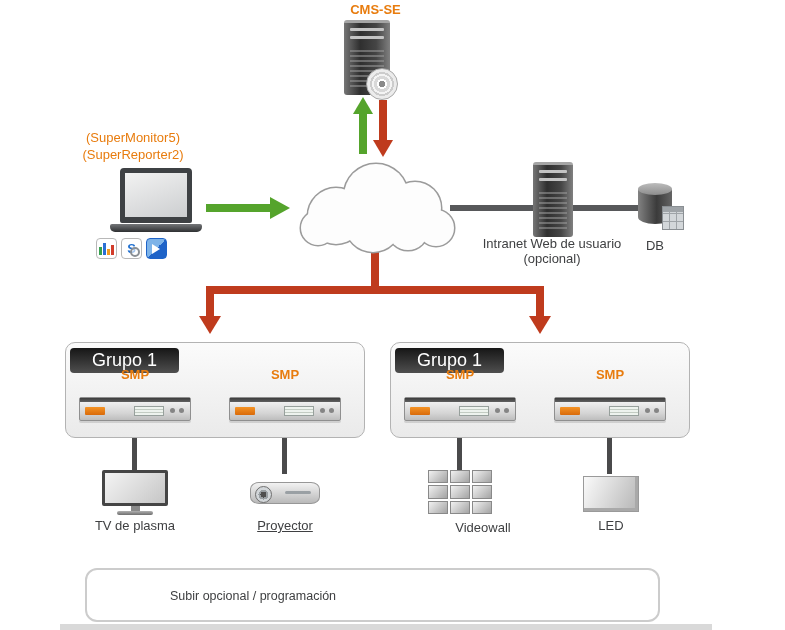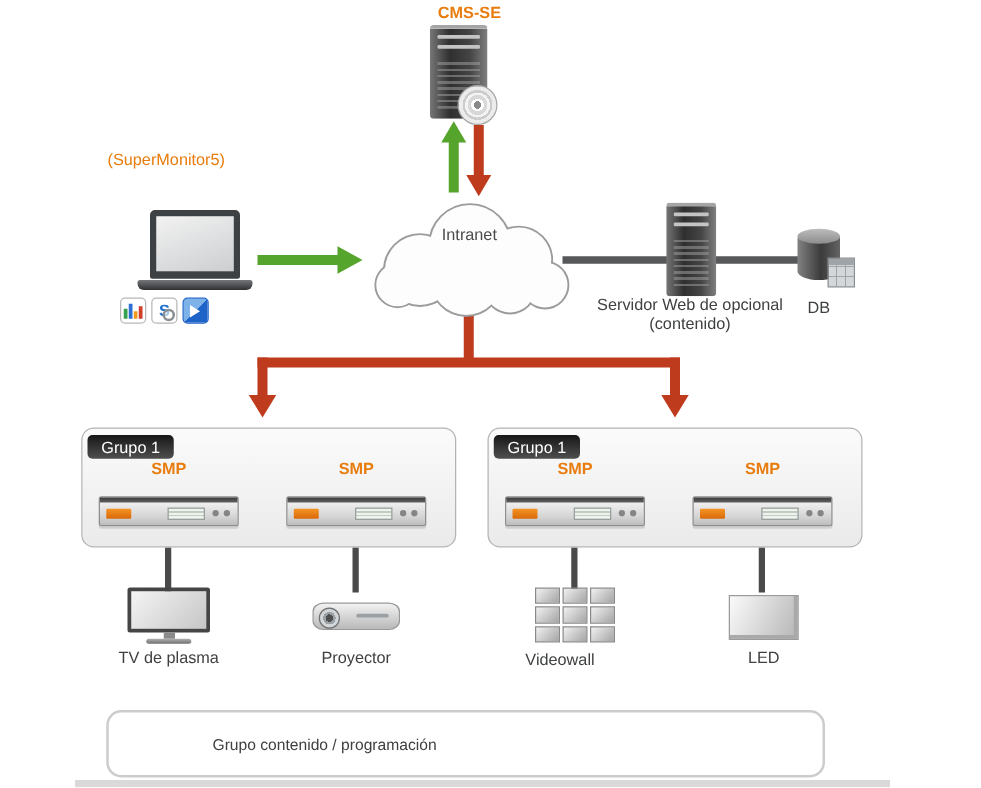--- a/index.html
+++ b/index.html
@@ -51,21 +51,21 @@
   .cyl:before{content:"";position:absolute;left:0;top:-1px;width:34px;height:12px;border-radius:50%;background:linear-gradient(#bcbcbc,#8d8d8d);}
   .table-mini{position:absolute;left:24px;top:22px;width:22px;height:24px;border:1px solid #8a8f93;box-sizing:border-box;
       background:
         repeating-linear-gradient(90deg,transparent 0 6px,#9fa4a8 6px 7px),
         linear-gradient(#9fa4a8 0 5px,transparent 5px),
         repeating-linear-gradient(0deg,#d3d7da 0 7px,#9fa4a8 7px 8px);}
 
   
   .group{position:absolute;top:342px;width:300px;height:96px;border:1px solid #b3b3b3;border-radius:10px;
          background:linear-gradient(180deg,#fbfbfb,#eaeaea);z-index:2;box-sizing:border-box;}
-  .group-badge{position:absolute;left:4px;top:5px;padding:2px 11px;border-radius:4px;color:#fff;font-size:13px;
+  .group-badge{position:absolute;left:4px;top:5px;padding:2px 22px;border-radius:4px;color:#fff;font-size:18px;
          background:linear-gradient(#161616,#4f4f4f);}
   .smp-label{position:absolute;top:24px;width:112px;text-align:center;font-weight:bold;font-size:13px;color:#e87c0e;}
 
   
   .smp{position:absolute;top:54px;width:112px;height:24px;background:linear-gradient(#fafafa,#d4d4d4 70%,#bdbdbd);
        border:1px solid #8f8f8f;border-radius:2px;box-shadow:0 2px 0 rgba(0,0,0,.12);box-sizing:border-box;}
   .smp i{position:absolute;display:block;}
   .smp .smp-top{left:0;right:0;top:0;height:4px;background:linear-gradient(#3c3c3c,#606060);}
   .smp .smp-logo{left:5px;top:9px;width:20px;height:8px;background:linear-gradient(#f59324,#d96a0a);border-radius:1px;}
   .smp .smp-panel{right:26px;top:8px;width:30px;height:10px;background:repeating-linear-gradient(0deg,#eef3ee 0 2px,#c3ccc3 2px 3px);border:1px solid #97a09c;box-sizing:border-box;}
@@ -151,21 +151,22 @@
   <div class="lbl bold orange" style="left:318px;top:2px;width:115px;">CMS-SE</div>
   <div class="server" style="left:344px;top:20px;">
     <div class="tower" style="width:46px;height:72px;">
       <div class="slot"></div>
       <div class="slot"></div>
       <div class="vents"></div>
       <div class="cd"></div>
     </div>
   </div>
 
-  <div class="lbl orange" style="left:48px;top:120px;width:170px;">(SuperMonitor5)</div>
+  <div class="lbl orange" style="left:48px;top:130px;width:170px;">(SuperMonitor5)</div>
+  <div class="lbl orange" style="left:48px;top:147px;width:170px;">(SuperReporter2)</div>
   <div class="laptop">
     <div class="lap-screen"></div>
     <div class="lap-base"></div>
   </div>
   <div class="apps">
     <div class="app app1">
         <i class="b1"></i>
         <i class="b2"></i>
         <i class="b3"></i>
         <i class="b4"></i>
@@ -190,32 +191,31 @@
       <circle cx="48" cy="60" r="28"></circle>
         <circle cx="88" cy="40" r="32"></circle>
         <circle cx="127" cy="52" r="26"></circle>
       <circle cx="148" cy="72" r="18"></circle>
         <circle cx="30" cy="72" r="17"></circle>
         <circle cx="85" cy="68" r="28"></circle>
         <circle cx="120" cy="74" r="20"></circle>
     </g>
   </svg>
   <div class="cloud-text">
-    <div>Intranet</div>
   </div>
 
   <div class="server" style="left:533px;top:162px;">
     <div class="tower" style="width:40px;height:72px;">
       <div class="slot"></div>
       <div class="slot"></div>
       <div class="vents"></div>
     </div>
   </div>
-  <div class="lbl" style="left:462px;top:236px;width:180px;">Servidor Web de opcional</div>
-  <div class="lbl" style="left:462px;top:251px;width:180px;">(contenido)</div>
+  <div class="lbl" style="left:462px;top:236px;width:180px;">Intranet Web de usuario</div>
+  <div class="lbl" style="left:462px;top:251px;width:180px;">(opcional)</div>
 
   <div class="db-icon">
     <div class="cyl"></div>
     <div class="table-mini"></div>
   </div>
   <div class="lbl" style="left:632px;top:238px;width:46px;">DB</div>
 
   <div class="group" style="left:65px;">
     <div class="group-badge">Grupo 1</div>
     <div class="smp-label" style="left:13px;">SMP</div>
@@ -261,35 +261,35 @@
     <div class="tv-neck"></div>
     <div class="tv-base"></div>
   </div>
   <div class="lbl" style="left:90px;top:518px;width:90px;">TV de plasma</div>
 
   <div class="projector">
     <div class="pj-body"></div>
     <div class="pj-lens"></div>
     <div class="pj-slot"></div>
   </div>
-  <div class="lbl" style="left:240px;top:518px;width:90px;">Proyector</div>
+  <div class="lbl" style="left:240px;top:518px;width:90px;text-decoration:underline;">Proyector</div>
 
   <div class="vw">
     <i></i>
       <i></i>
       <i></i>
       <i></i>
       <i></i>
       <i></i>
       <i></i>
       <i></i>
       <i></i>
   </div>
-  <div class="lbl" style="left:403px;top:520px;width:90px;">Videowall</div>
+  <div class="lbl" style="left:438px;top:520px;width:90px;">Videowall</div>
 
   <div class="led"></div>
   <div class="lbl" style="left:586px;top:518px;width:50px;">LED</div>
 
   <div class="legend"></div>
-  <div class="legend-text" style="left:170px;">Grupo contenido / programación</div>
+  <div class="legend-text" style="left:170px;">Subir opcional / programación</div>
 
   <div class="bottom-strip"></div>
 </div>
 
 </body></html>

